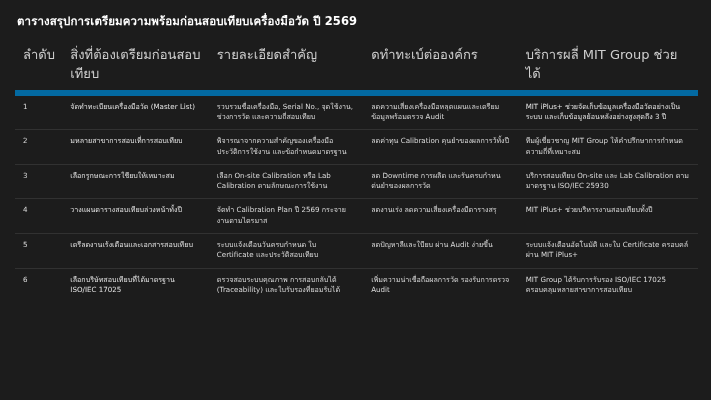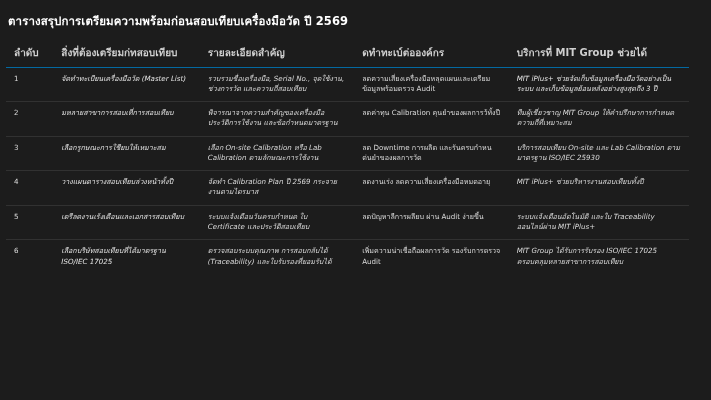--- a/index.html
+++ b/index.html
@@ -11,21 +11,21 @@
     height: 400px;
     background: #1c1c1c;
     font-family: "DejaVu Sans", "Liberation Sans", sans-serif;
     color: #e8e8e8;
     overflow: hidden;
   }
   .page {
     width: 711px;
     height: 400px;
     box-sizing: border-box;
-    padding: 12px 14px 0 6px;
+    padding: 12px 14px 0 15px;
     background: #1c1c1c;
   }
   .title {
     font-size: 11.5px;
     font-weight: bold;
     color: #ffffff;
     margin: 0 0 10px 2px;
     letter-spacing: 0.1px;
   }
   table.sheet {
@@ -36,36 +36,35 @@
   table.sheet th, table.sheet td {
     text-align: left;
     vertical-align: top;
     padding: 6px 8px 7px 8px;
     font-size: 7.1px;
     line-height: 1.45;
     font-weight: normal;
   }
   table.sheet th {
     color: #cfcfcf;
-    font-size: 10px;
-    border-bottom: 1px solid #0369a1;
+    font-size: 13px;
+    border-bottom: 6px solid #0369a1;
     padding-bottom: 6px;
-    font-weight: bold;
   }
   table.sheet tbody tr {
     border-bottom: 1px solid #313131;
   }
   table.sheet tbody tr:last-child {
     border-bottom: none;
   }
   td.c-no { color: #dcdcdc; }
-  td.c-task { color: #e4e4e4; font-style: italic; }
-  td.c-detail { color: #dcdcdc; font-style: italic; }
+  td.c-task { color: #e4e4e4; }
+  td.c-detail { color: #dcdcdc; }
   td.c-benefit { color: #dcdcdc; }
-  td.c-mit { color: #dcdcdc; font-style: italic; }
+  td.c-mit { color: #dcdcdc; }
   td.c-mit.highlight { color: #e4e4e4; }
   .col-no { width: 42px; }
   .col-task { width: 130px; }
   .col-detail { width: 137px; }
   .col-benefit { width: 137px; }
   .col-mit { width: 160px; }
 </style>
 </head>
 <body>
 
@@ -76,24 +75,24 @@
     <colgroup>
       <col class="col-no">
       <col class="col-task">
       <col class="col-detail">
       <col class="col-benefit">
       <col class="col-mit">
     </colgroup>
     <thead>
       <tr>
         <th>ลำดับ</th>
-        <th>สิ่งที่ต้องเตรียมก่ทสอบเทียบ</th>
+        <th>สิ่งที่ต้องเตรียมก่อนสอบเทียบ</th>
         <th>รายละเอียดสำคัญ</th>
         <th>ดทำทะเบ์ต่อองค์กร</th>
-        <th>บริการที่ MIT Group ช่วยได้</th>
+        <th>บริการผลี่ MIT Group ช่วยได้</th>
       </tr>
     </thead>
     <tbody>
       <tr>
         <td class="c-no">1</td>
         <td class="c-task">จัดทำทะเบียนเครื่องมือวัด (Master List)</td>
         <td class="c-detail">รวบรวมชื่อเครื่องมือ, Serial No., จุดใช้งาน, ช่วงการวัด และความถี่สอบเทียบ</td>
         <td class="c-benefit">ลดความเสี่ยงเครื่องมือหลุดแผนและเตรียมข้อมูลพร้อมตรวจ Audit</td>
         <td class="c-mit highlight">MIT iPlus+ ช่วยจัดเก็บข้อมูลเครื่องมือวัดอย่างเป็นระบบ และเก็บข้อมูลย้อนหลังอย่างสูงสุดถึง 3 ปี</td>
       </tr>
@@ -108,29 +107,29 @@
         <td class="c-no">3</td>
         <td class="c-task">เลือกรูกษณะการใชียบให้เหมาะสม</td>
         <td class="c-detail">เลือก On-site Calibration หรือ Lab Calibration ตามลักษณะการใช้งาน</td>
         <td class="c-benefit">ลด Downtime การผลิต และรันครบกำหนด่นยำของผลการวัด</td>
         <td class="c-mit">บริการสอบเทียบ On-site และ Lab Calibration ตามมาตรฐาน ISO/IEC 25930</td>
       </tr>
       <tr>
         <td class="c-no">4</td>
         <td class="c-task">วางแผนตารางสอบเทียบล่วงหน้าทั้งปี</td>
         <td class="c-detail">จัดทำ Calibration Plan ปี 2569 กระจายงานตามไตรมาส</td>
-        <td class="c-benefit">ลดงานเร่ง ลดความเสี่ยงเครื่องมือหมดอายุ</td>
+        <td class="c-benefit">ลดงานเร่ง ลดความเสี่ยงเครื่องมืตารางสรุ</td>
         <td class="c-mit">MIT iPlus+ ช่วยบริหารงานสอบเทียบทั้งปี</td>
       </tr>
       <tr>
         <td class="c-no">5</td>
         <td class="c-task">เตรีลดงานเร้งเตือนและเอกสารสอบเทียบ</td>
         <td class="c-detail">ระบบแจ้งเตือนวันครบกำหนด ใบ Certificate และประวัติสอบเทียบ</td>
-        <td class="c-benefit">ลดปัญหาลืการผลียบ ผ่าน Audit ง่ายขึ้น</td>
-        <td class="c-mit">ระบบแจ้งเตือนอัตโนมัติ และใบ Traceability ออนไลน์ผ่าน MIT iPlus+</td>
+        <td class="c-benefit">ลดปัญหาลืและใบียบ ผ่าน Audit ง่ายขึ้น</td>
+        <td class="c-mit">ระบบแจ้งเตือนอัตโนมัติ และใบ Certificate ครอบคล์ผ่าน MIT iPlus+</td>
       </tr>
       <tr>
         <td class="c-no">6</td>
         <td class="c-task">เลือกบริษัทสอบเทียบที่ได้มาตรฐาน ISO/IEC 17025</td>
         <td class="c-detail">ตรวจสอบระบบคุณภาพ การสอบกลับได้ (Traceability) และใบรับรองที่ยอมรับได้</td>
         <td class="c-benefit">เพิ่มความน่าเชื่อถือผลการวัด รองรับการตรวจ Audit</td>
         <td class="c-mit">MIT Group ได้รับการรับรอง ISO/IEC 17025 ครอบคลุมหลายสาขาการสอบเทียบ</td>
       </tr>
     </tbody>
   </table>

